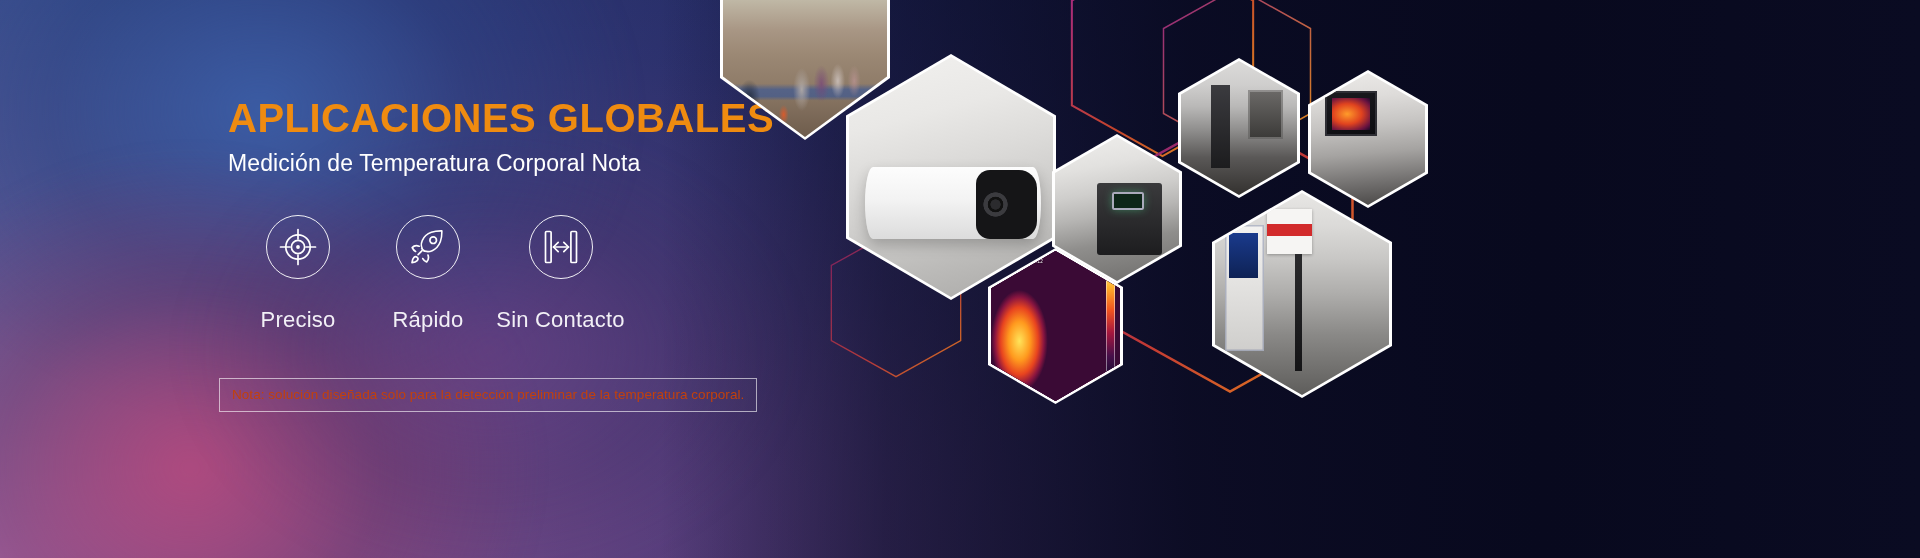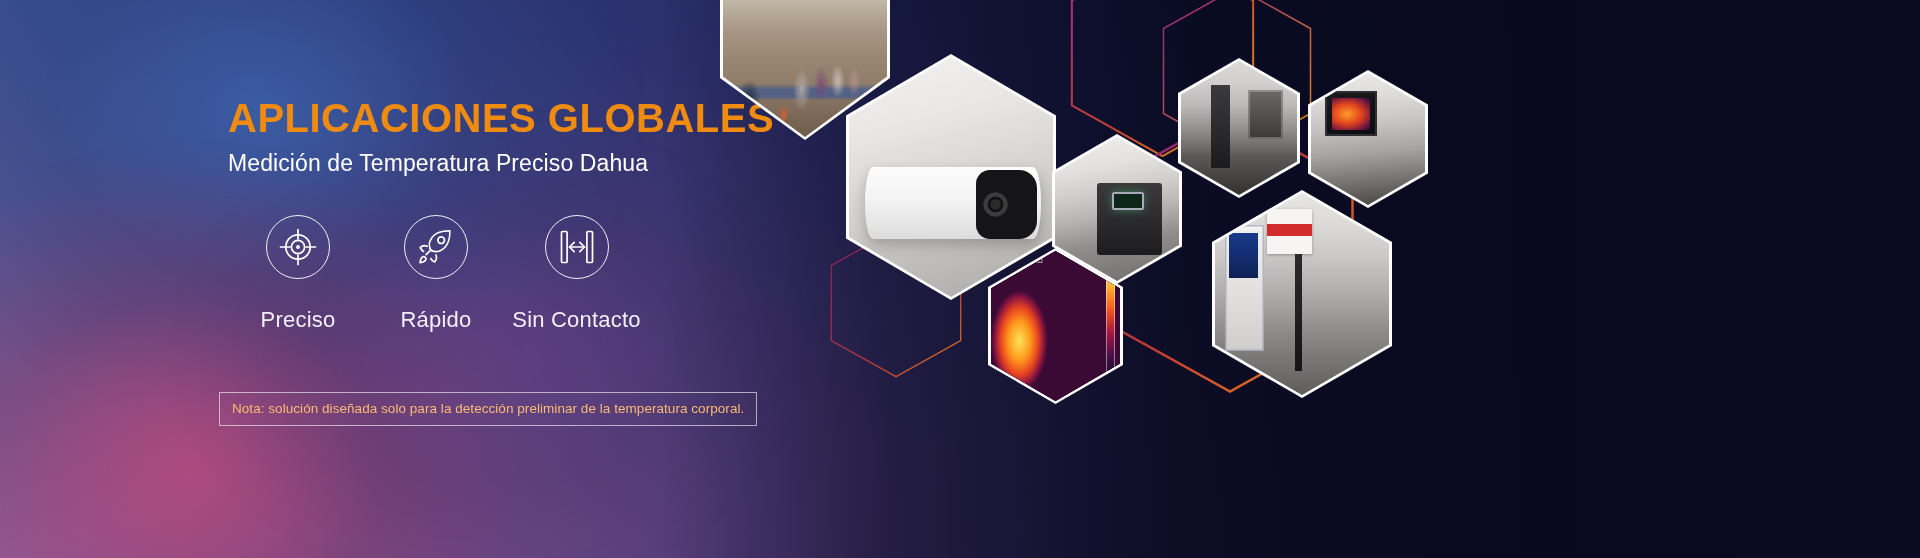--- a/index.html
+++ b/index.html
@@ -53,42 +53,42 @@
     color:#ef8b10; white-space:nowrap;
   }
   .subtitle {
     position:absolute; left:228px; top:150px;
     font-size:23px; font-weight:normal; color:#ffffff;
     letter-spacing:.1px; white-space:nowrap;
   }
 
   .features {
     position:absolute; left:228px; top:215px;
-    display:flex; align-items:flex-start; gap:8px;
+    display:flex; align-items:flex-start; gap:0;
   }
   .feature { display:flex; flex-direction:column; align-items:center; }
   .feature-icon {
     width:64px; height:64px; border-radius:50%;
     border:1.6px solid rgba(255,255,255,.92);
     display:flex; align-items:center; justify-content:center;
   }
   .feature-icon svg { display:block; }
   .feature-label {
     margin-top:28px; font-size:22px; color:#f2f0f6;
     white-space:nowrap; letter-spacing:.2px;
   }
   .f0 { width:140px; }
   .f1 { width:145px; }
   .f2 { width:120px; }
 
   .note {
-    position:absolute; left:219px; top:392px;
+    position:absolute; left:219px; top:378px;
     border:1px solid rgba(255,255,255,.6);
     padding:8px 12px 9px 12px;
-    font-size:13.5px; color:#fdba74; letter-spacing:.05px;
+    font-size:13.5px; color:#c2410c; letter-spacing:.05px;
     white-space:nowrap; background:rgba(255,255,255,.015);
   }
 
   
   .collage { position:absolute; left:700px; top:0; width:1220px; height:558px; }
   .hex-frame {
     position:absolute;
     clip-path:polygon(50% 0%, 100% 25%, 100% 75%, 50% 100%, 0% 75%, 0% 25%);
     background:#ffffff;
   }
@@ -231,21 +231,21 @@
   <div class="bg-base"></div>
   <div class="bg-blue-tl"></div>
   <div class="bg-magenta-bl"></div>
   <div class="bg-purple-mid"></div>
   <div class="bg-dark-right"></div>
 
   <div class="content-left">
 
     <div class="title">APLICACIONES GLOBALES</div>
 
-    <div class="subtitle">Medición de Temperatura Preciso Dahua</div>
+    <div class="subtitle">Medición de Temperatura Corporal Nota</div>
 
     <div class="features">
 
       <div class="feature f0">
         <div class="feature-icon">
           <svg width="44" height="44" viewBox="0 0 44 44" fill="none" stroke="#ffffff" stroke-width="1.7" stroke-linecap="round">
             <circle cx="22" cy="22" r="12.2"></circle>
             <circle cx="22" cy="22" r="6.6"></circle>
             <circle cx="22" cy="22" r="1.9" fill="#ffffff" stroke="none"></circle>
             <line x1="22" y1="4.5" x2="22" y2="14"></line>

